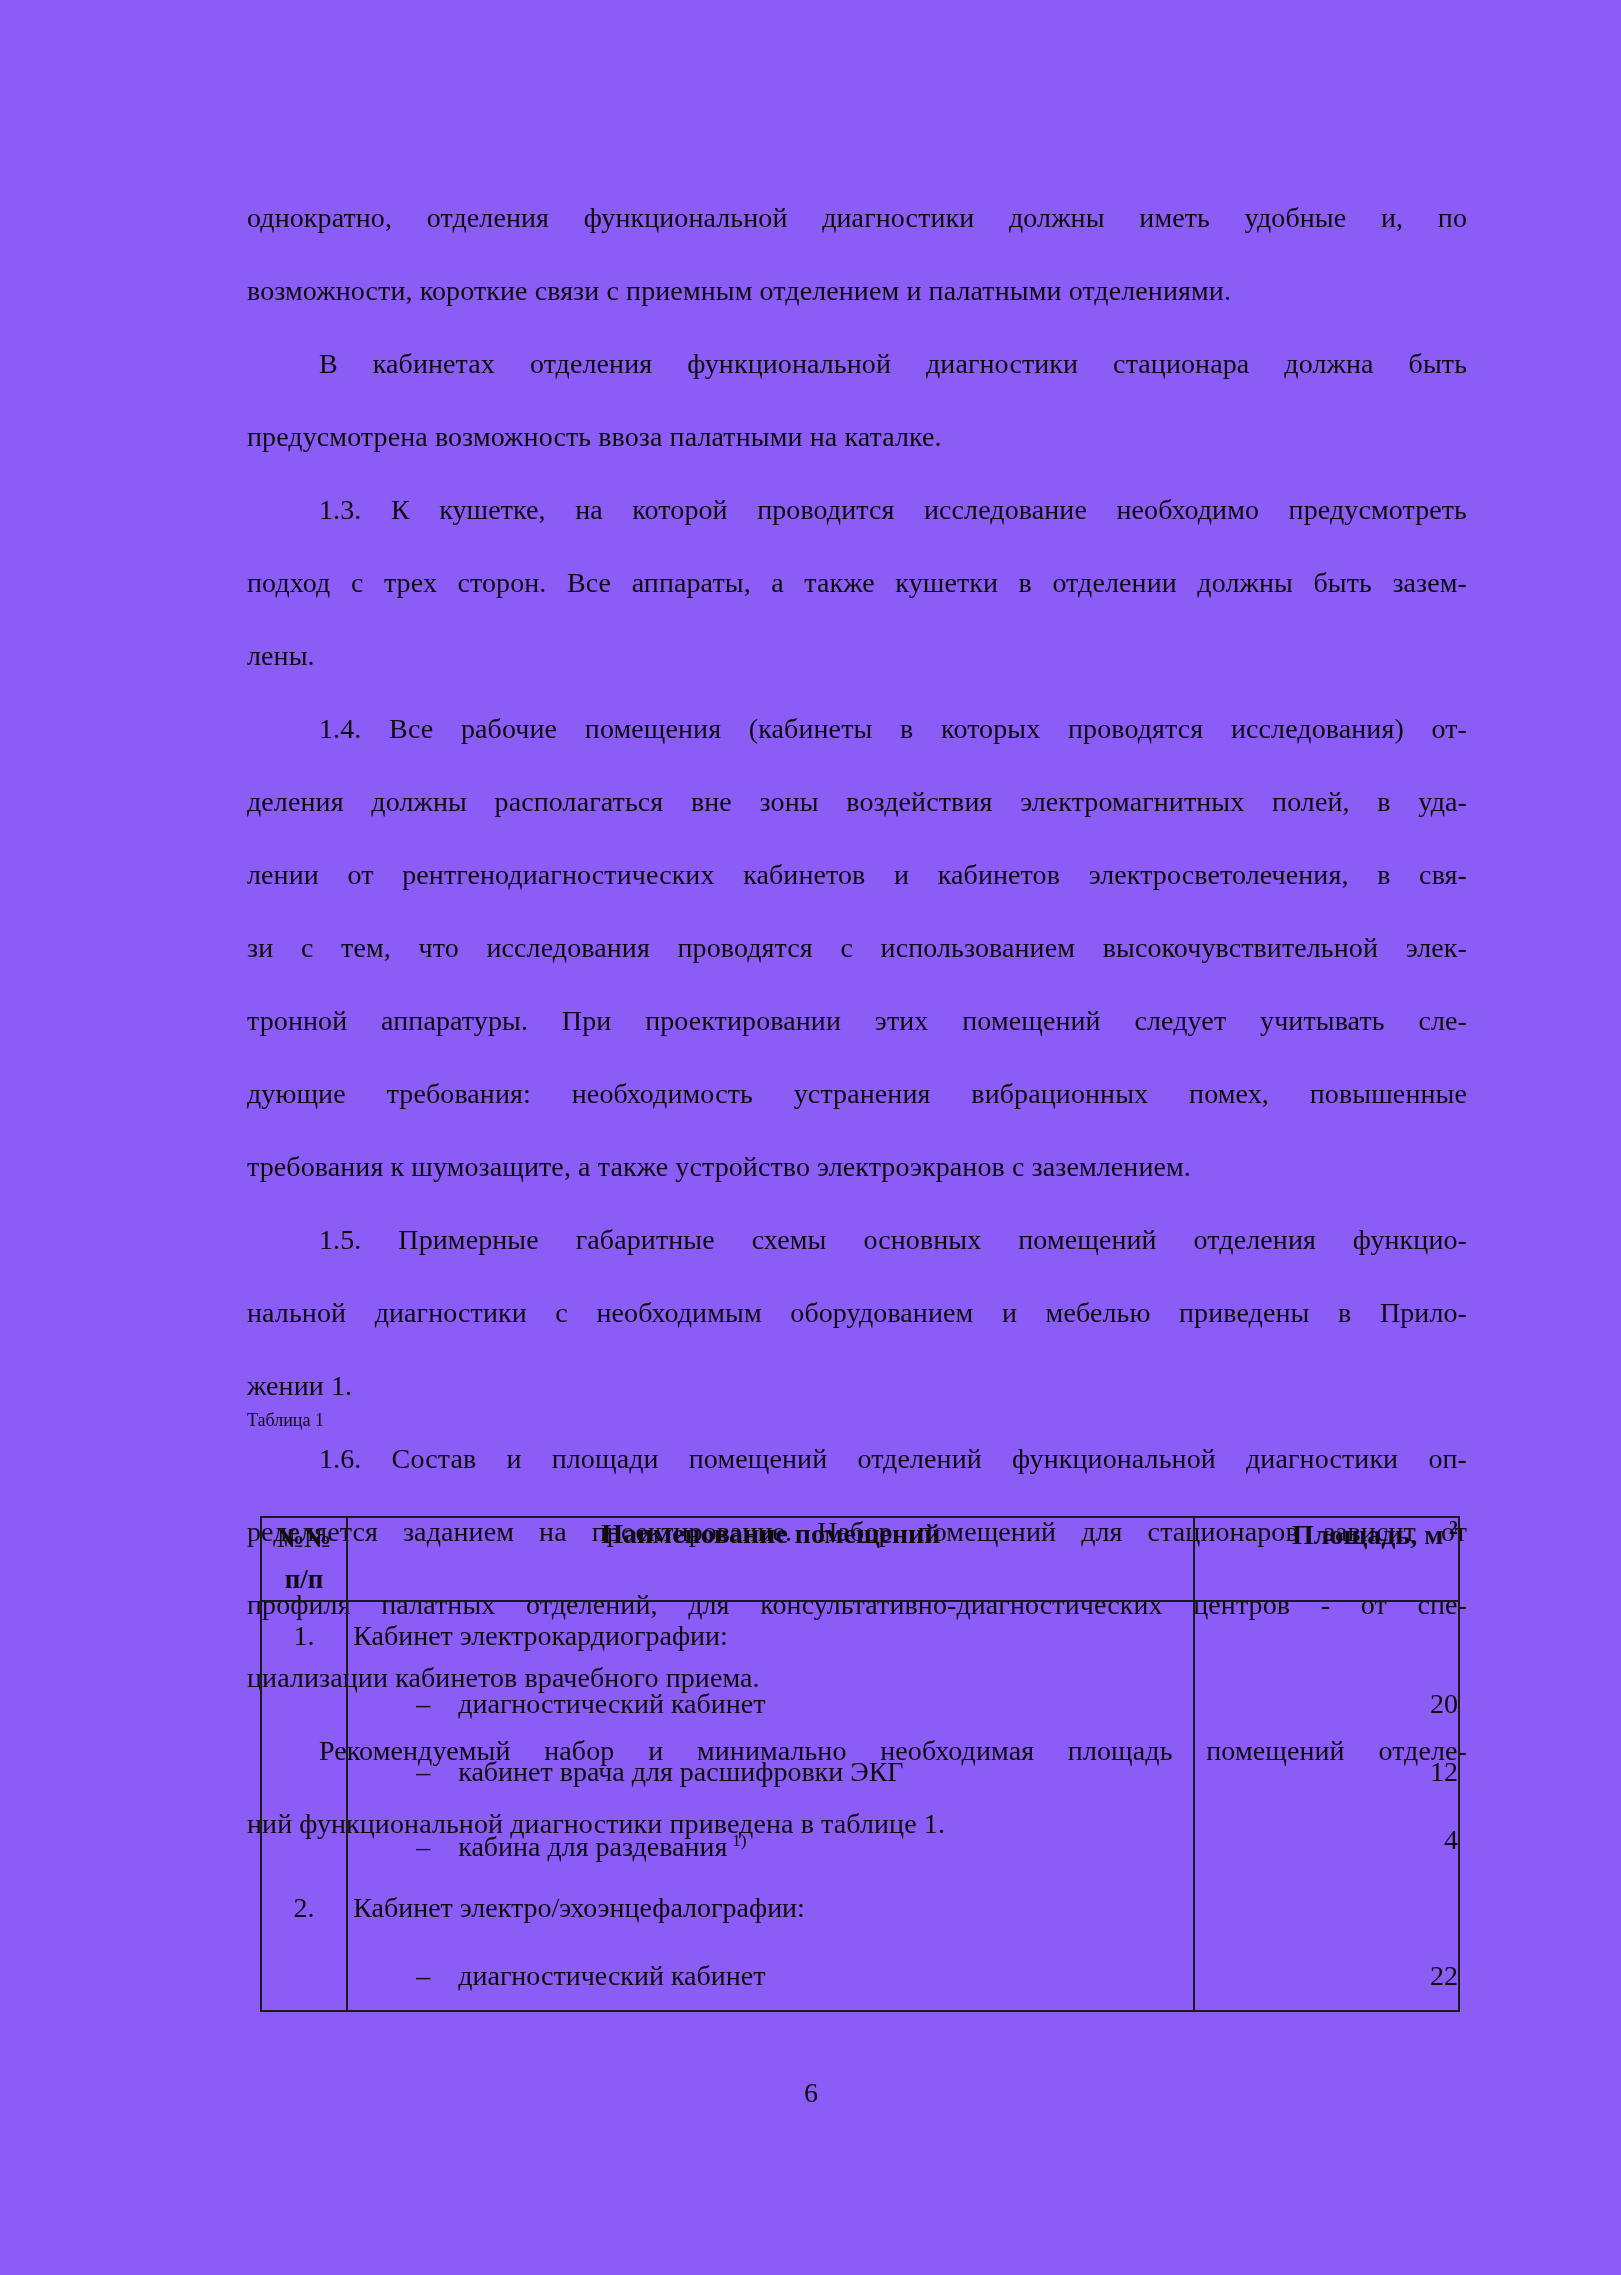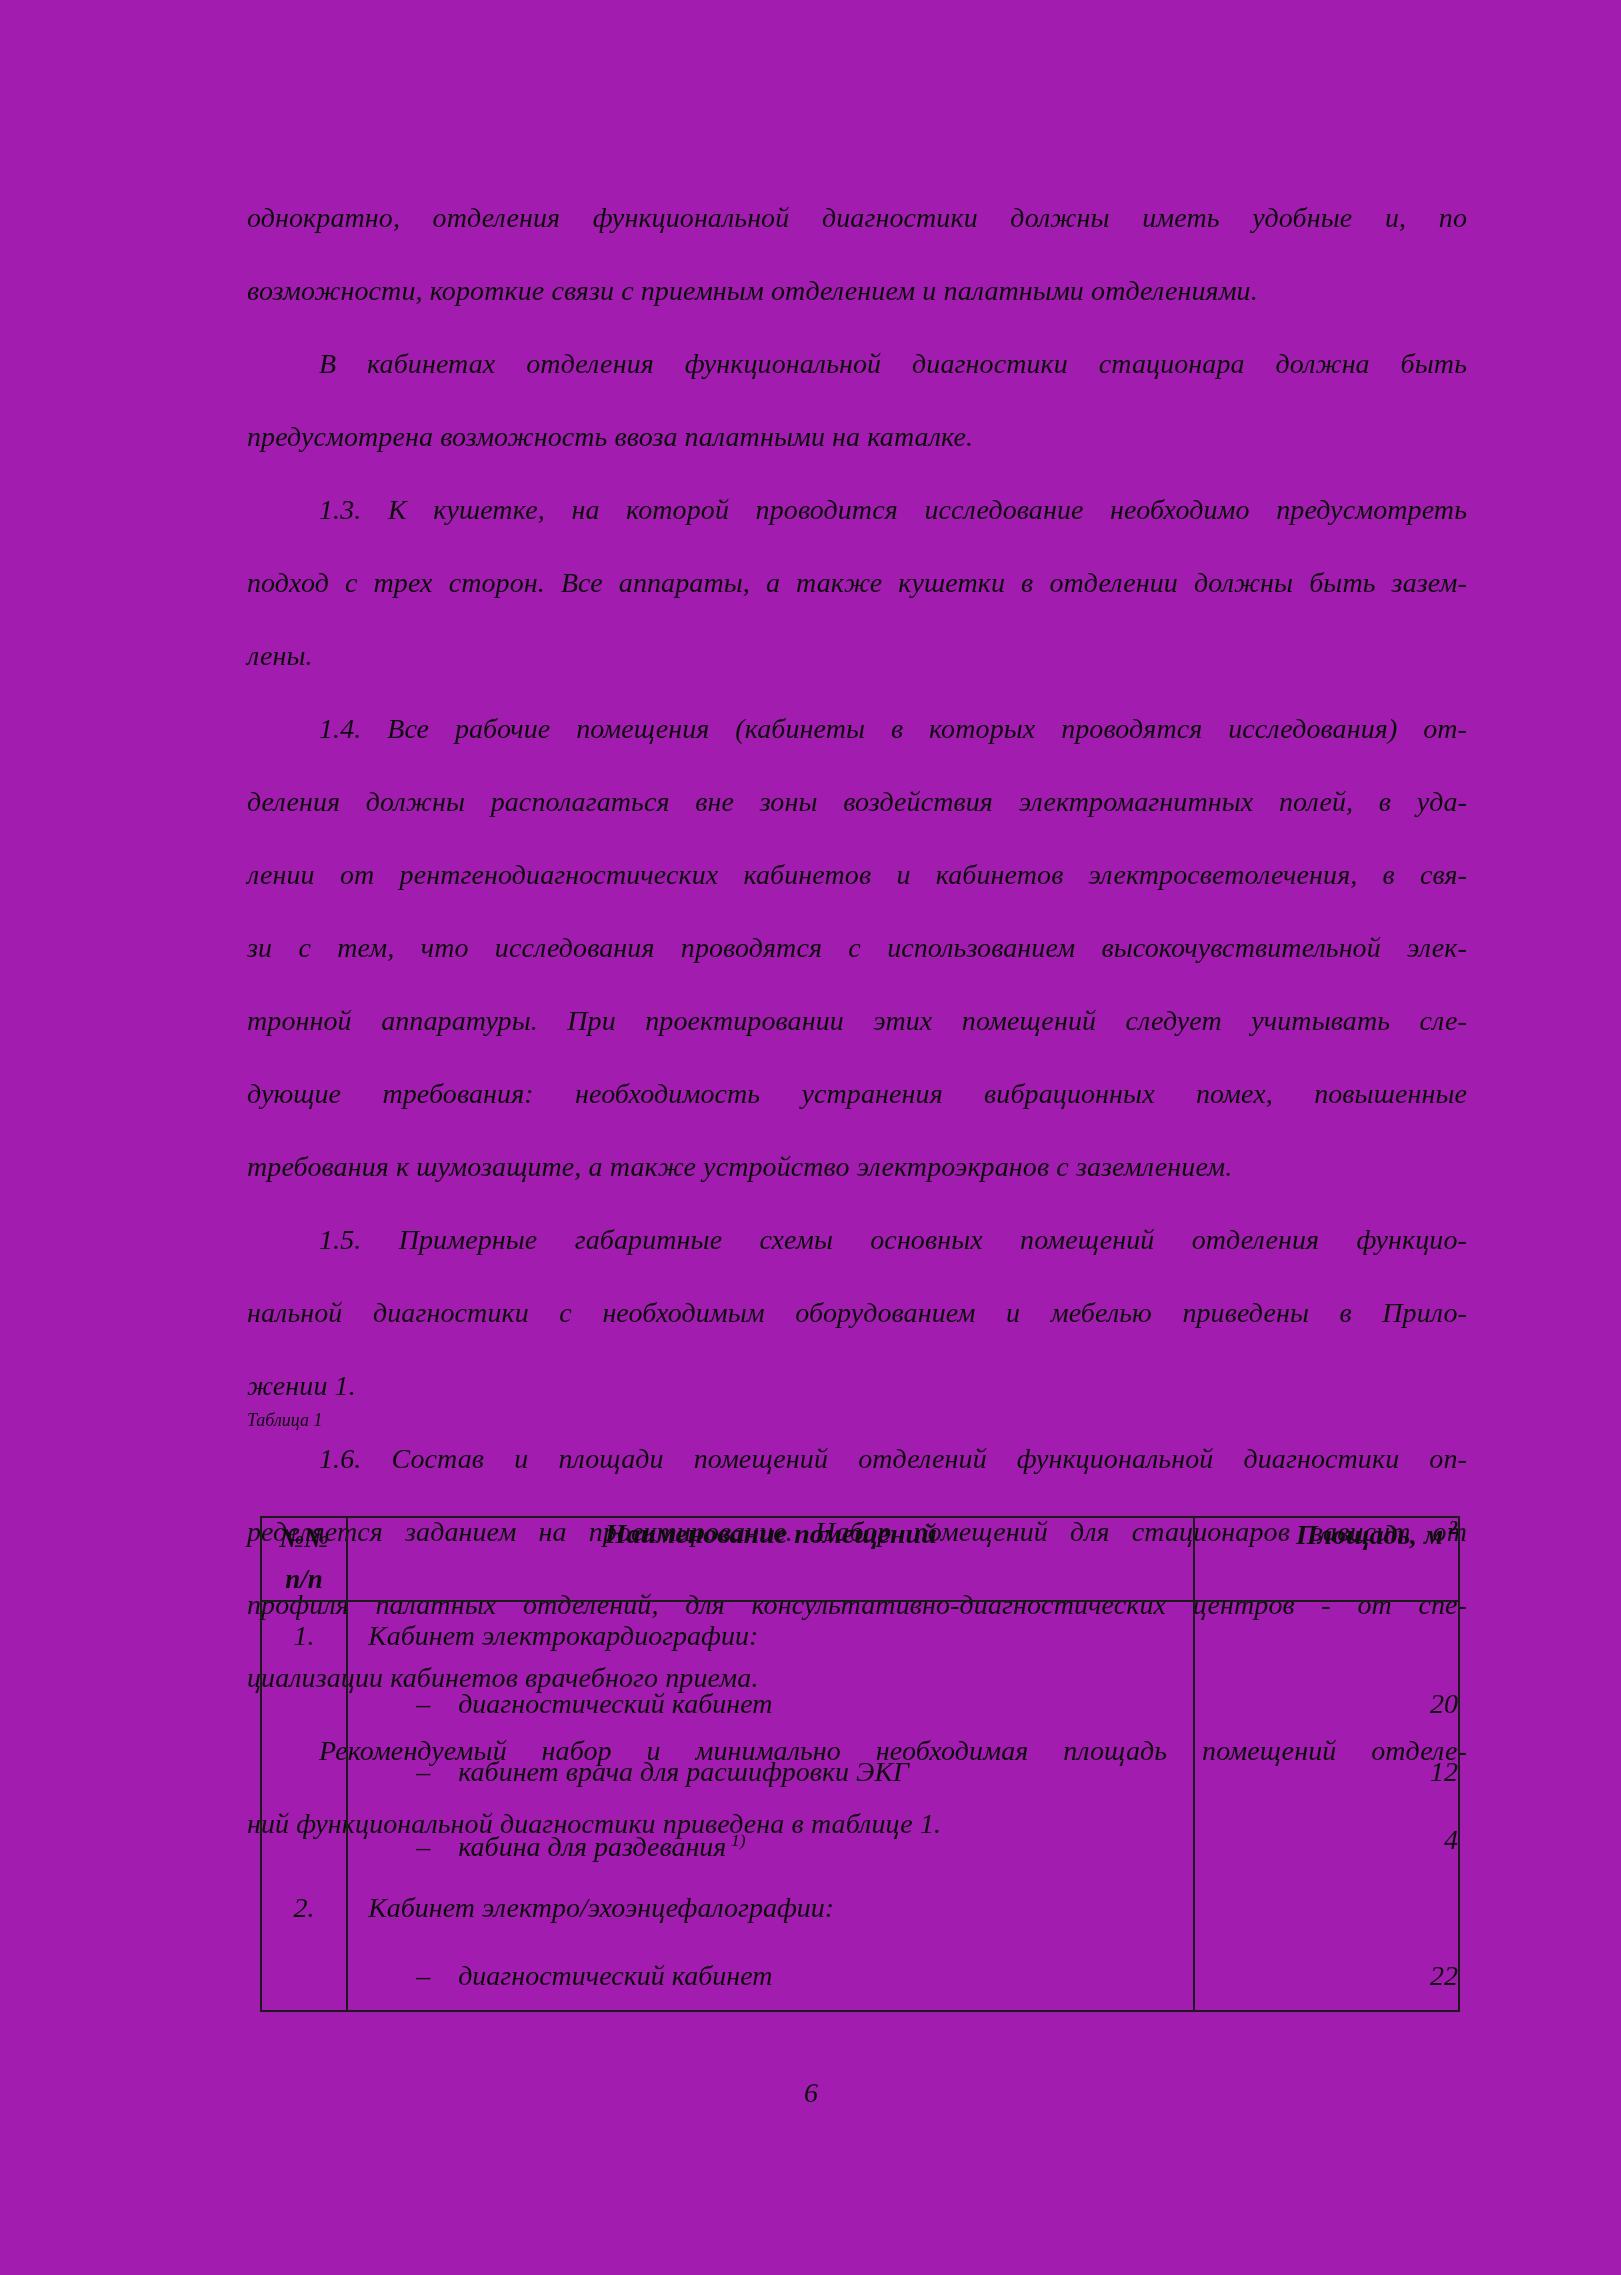--- a/index.html
+++ b/index.html
@@ -5,25 +5,24 @@
 <style>
   html, body {
     margin: 0;
     padding: 0;
     background: #ffffff;
   }
   .page {
     position: relative;
     width: 1622px;
     height: 2275px;
-    background: #a21caf;
+    background: #8b5cf6;
     font-family: "Liberation Serif", "DejaVu Serif", serif;
     color: #0d0d0d;
     overflow: hidden;
-    font-style: italic;
   }
   .content {
     position: absolute;
     left: 247px;
     top: 181px;
     width: 1220px;
   }
   p.body-par {
     margin: 0 0 0 0;
     font-size: 28px;
@@ -113,21 +112,21 @@
   td.body-cell, td.area-cell {
     padding: 0;
     position: relative;
   }
   .rowline {
     height: 68px;
     line-height: 68px;
     white-space: nowrap;
   }
   td.body-cell .rowline {
-    padding-left: 20px;
+    padding-left: 5px;
   }
   td.body-cell .rowline.sub {
     padding-left: 68px;
   }
   td.body-cell .rowline.sub .dash {
     display: inline-block;
     width: 42px;
   }
   td.num-cell .rowline {
     text-align: center;

